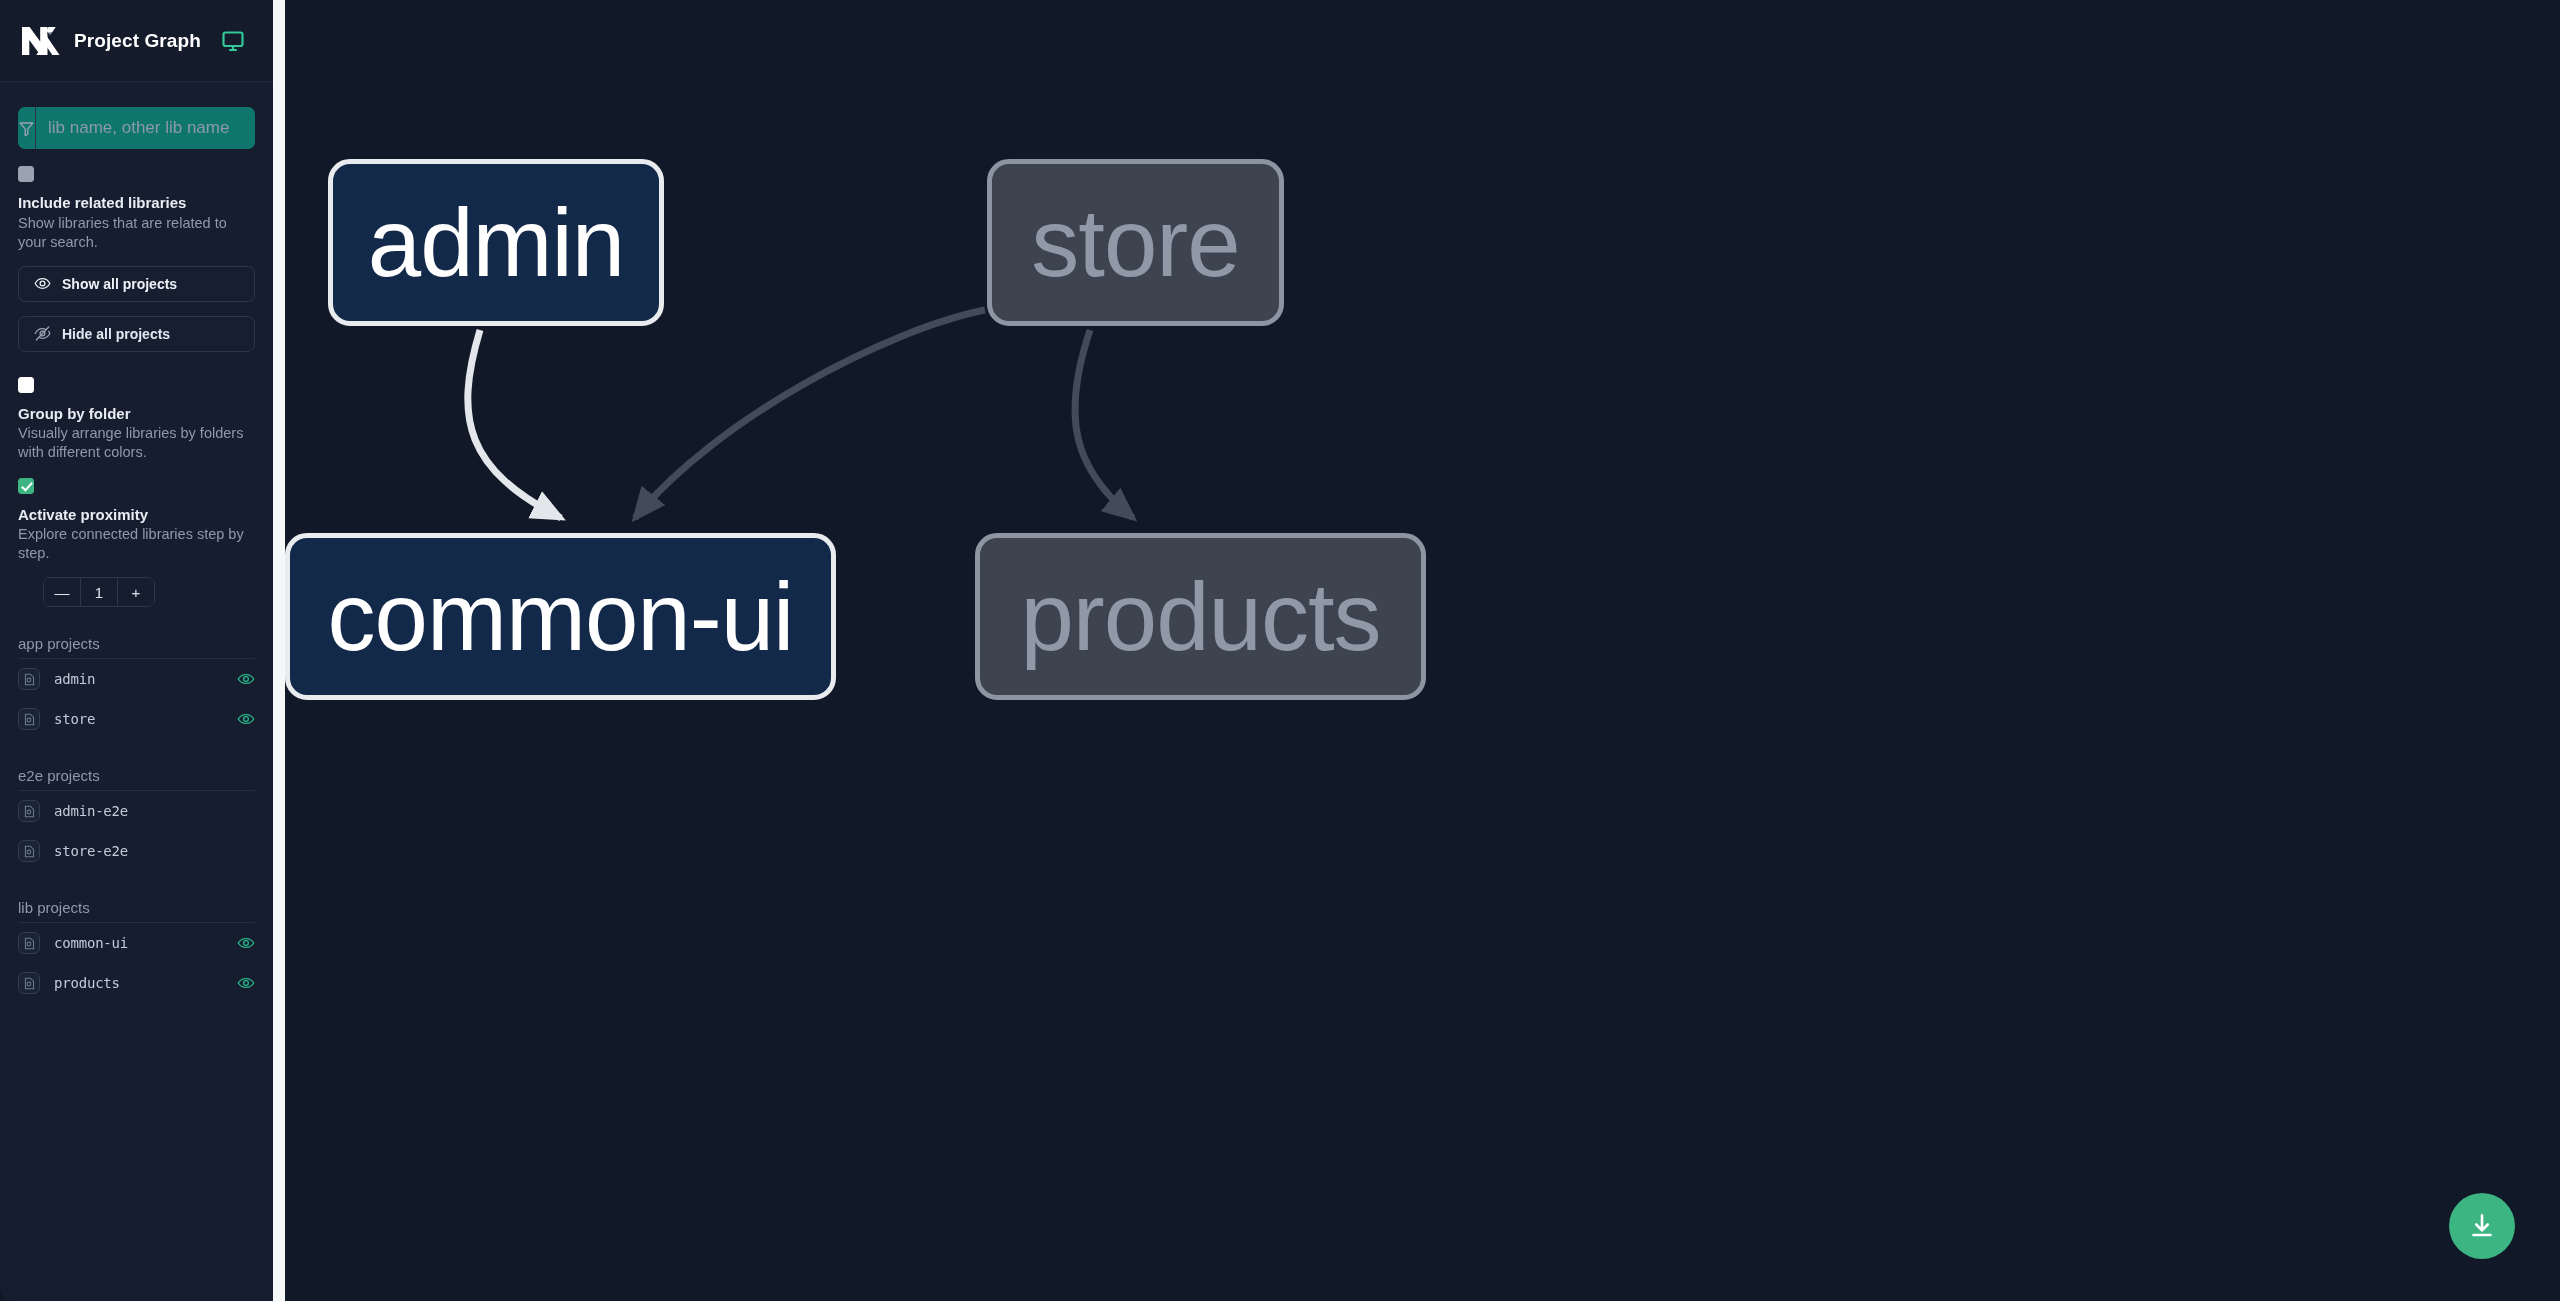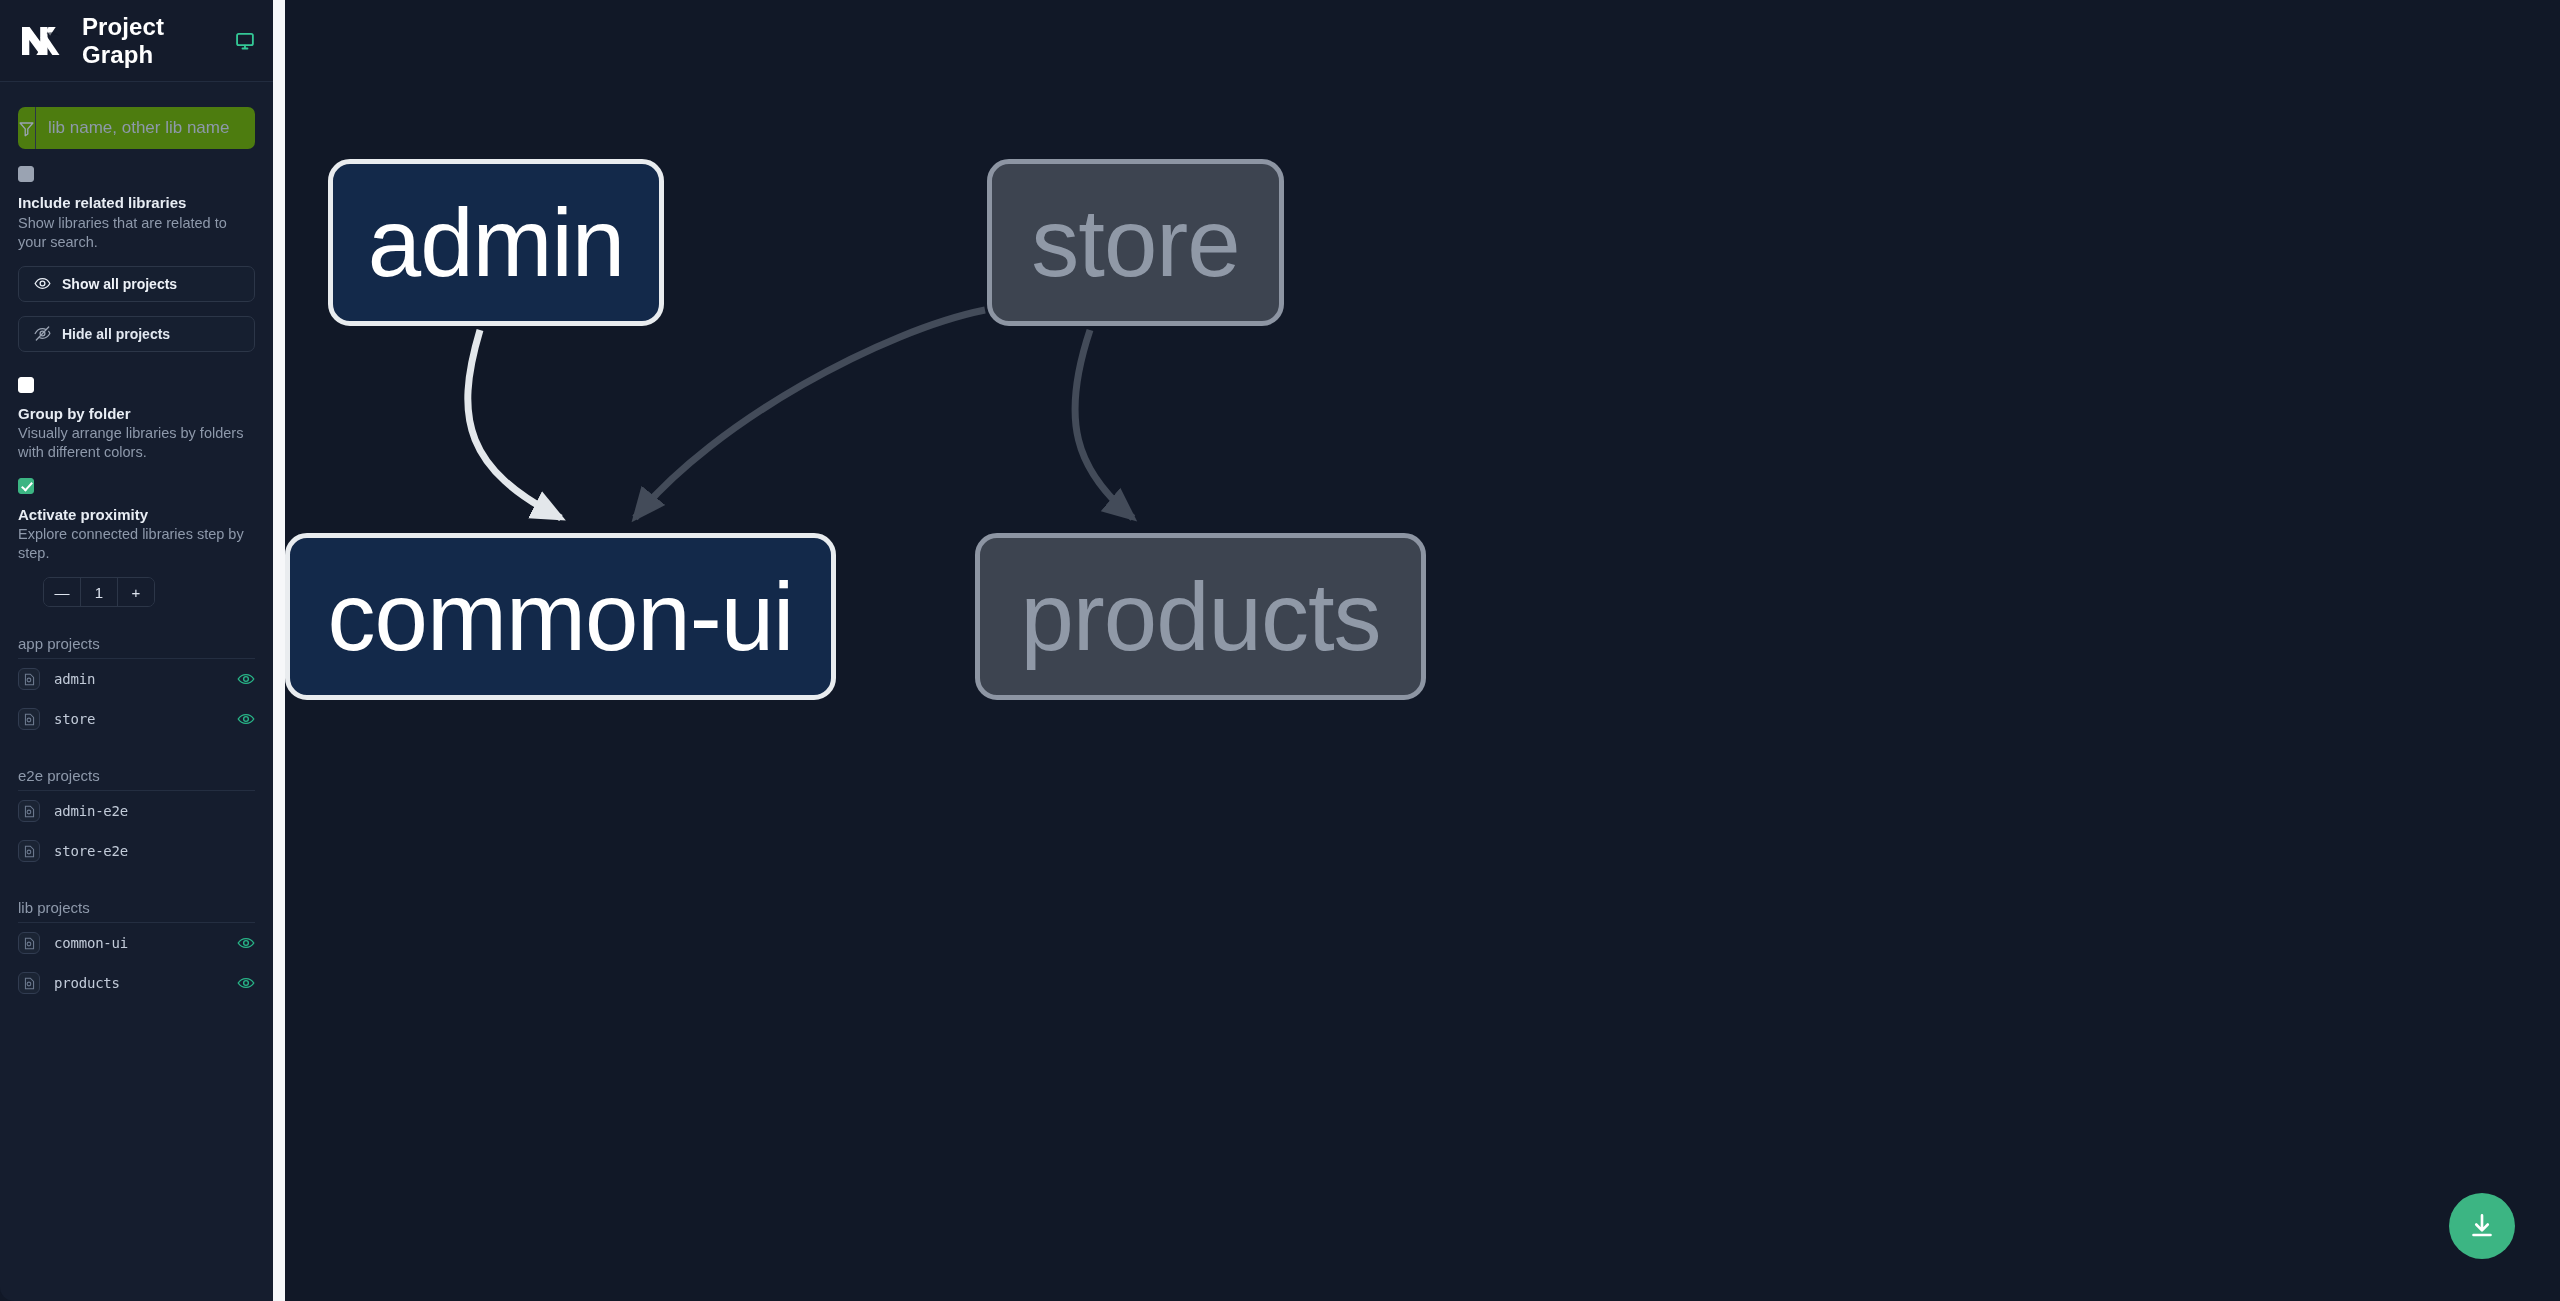--- a/index.html
+++ b/index.html
@@ -24,36 +24,36 @@
 
   .sb-header {
     height: 82px;
     display: flex; align-items: center;
     padding: 0 18px;
     border-bottom: 1px solid #222c3f;
     background: #141b2b;
   }
   .nx-logo { width: 46px; height: 44px; flex: 0 0 auto; }
   .sb-title {
-    color: #ffffff; font-size: 24px; font-weight: 700;
-    margin-left: 18px; letter-spacing: .1px;
+    color: #ffffff; font-size: 19px; font-weight: 700;
+    margin-left: 10px; letter-spacing: .1px;
   }
   .monitor-ico { margin-left: 20px; width: 24px; height: 24px; display:block; }
 
   .sb-tagline {
     display: flex; align-items: flex-start; gap: 11px;
     padding: 22px 18px 0 18px;
   }
   .info-ico { width: 17px; height: 17px; flex: 0 0 auto; margin-top: 1px; }
   .sb-tagline .txt { color: #c3ccd9; font-size: 15.5px; line-height: 1.25; }
 
   .search-row {
     margin: 25px 18px 0 18px;
     height: 42px; display: flex; align-items: stretch;
-    background: #4d7c0f; border-radius: 7px; overflow: hidden;
+    background: #0f766e; border-radius: 7px; overflow: hidden;
   }
   .search-ico-box {
     width: 36px; display: flex; align-items: center; justify-content: center;
     border-right: 1px solid #2a3purple;
     border-right: 1px solid #2b3549;
   }
   .search-input {
     flex: 1; background: transparent; border: 0; outline: none;
     color: #cfd7e3; font-size: 17px; font-family: "Liberation Sans", sans-serif;
     padding: 0 12px;

